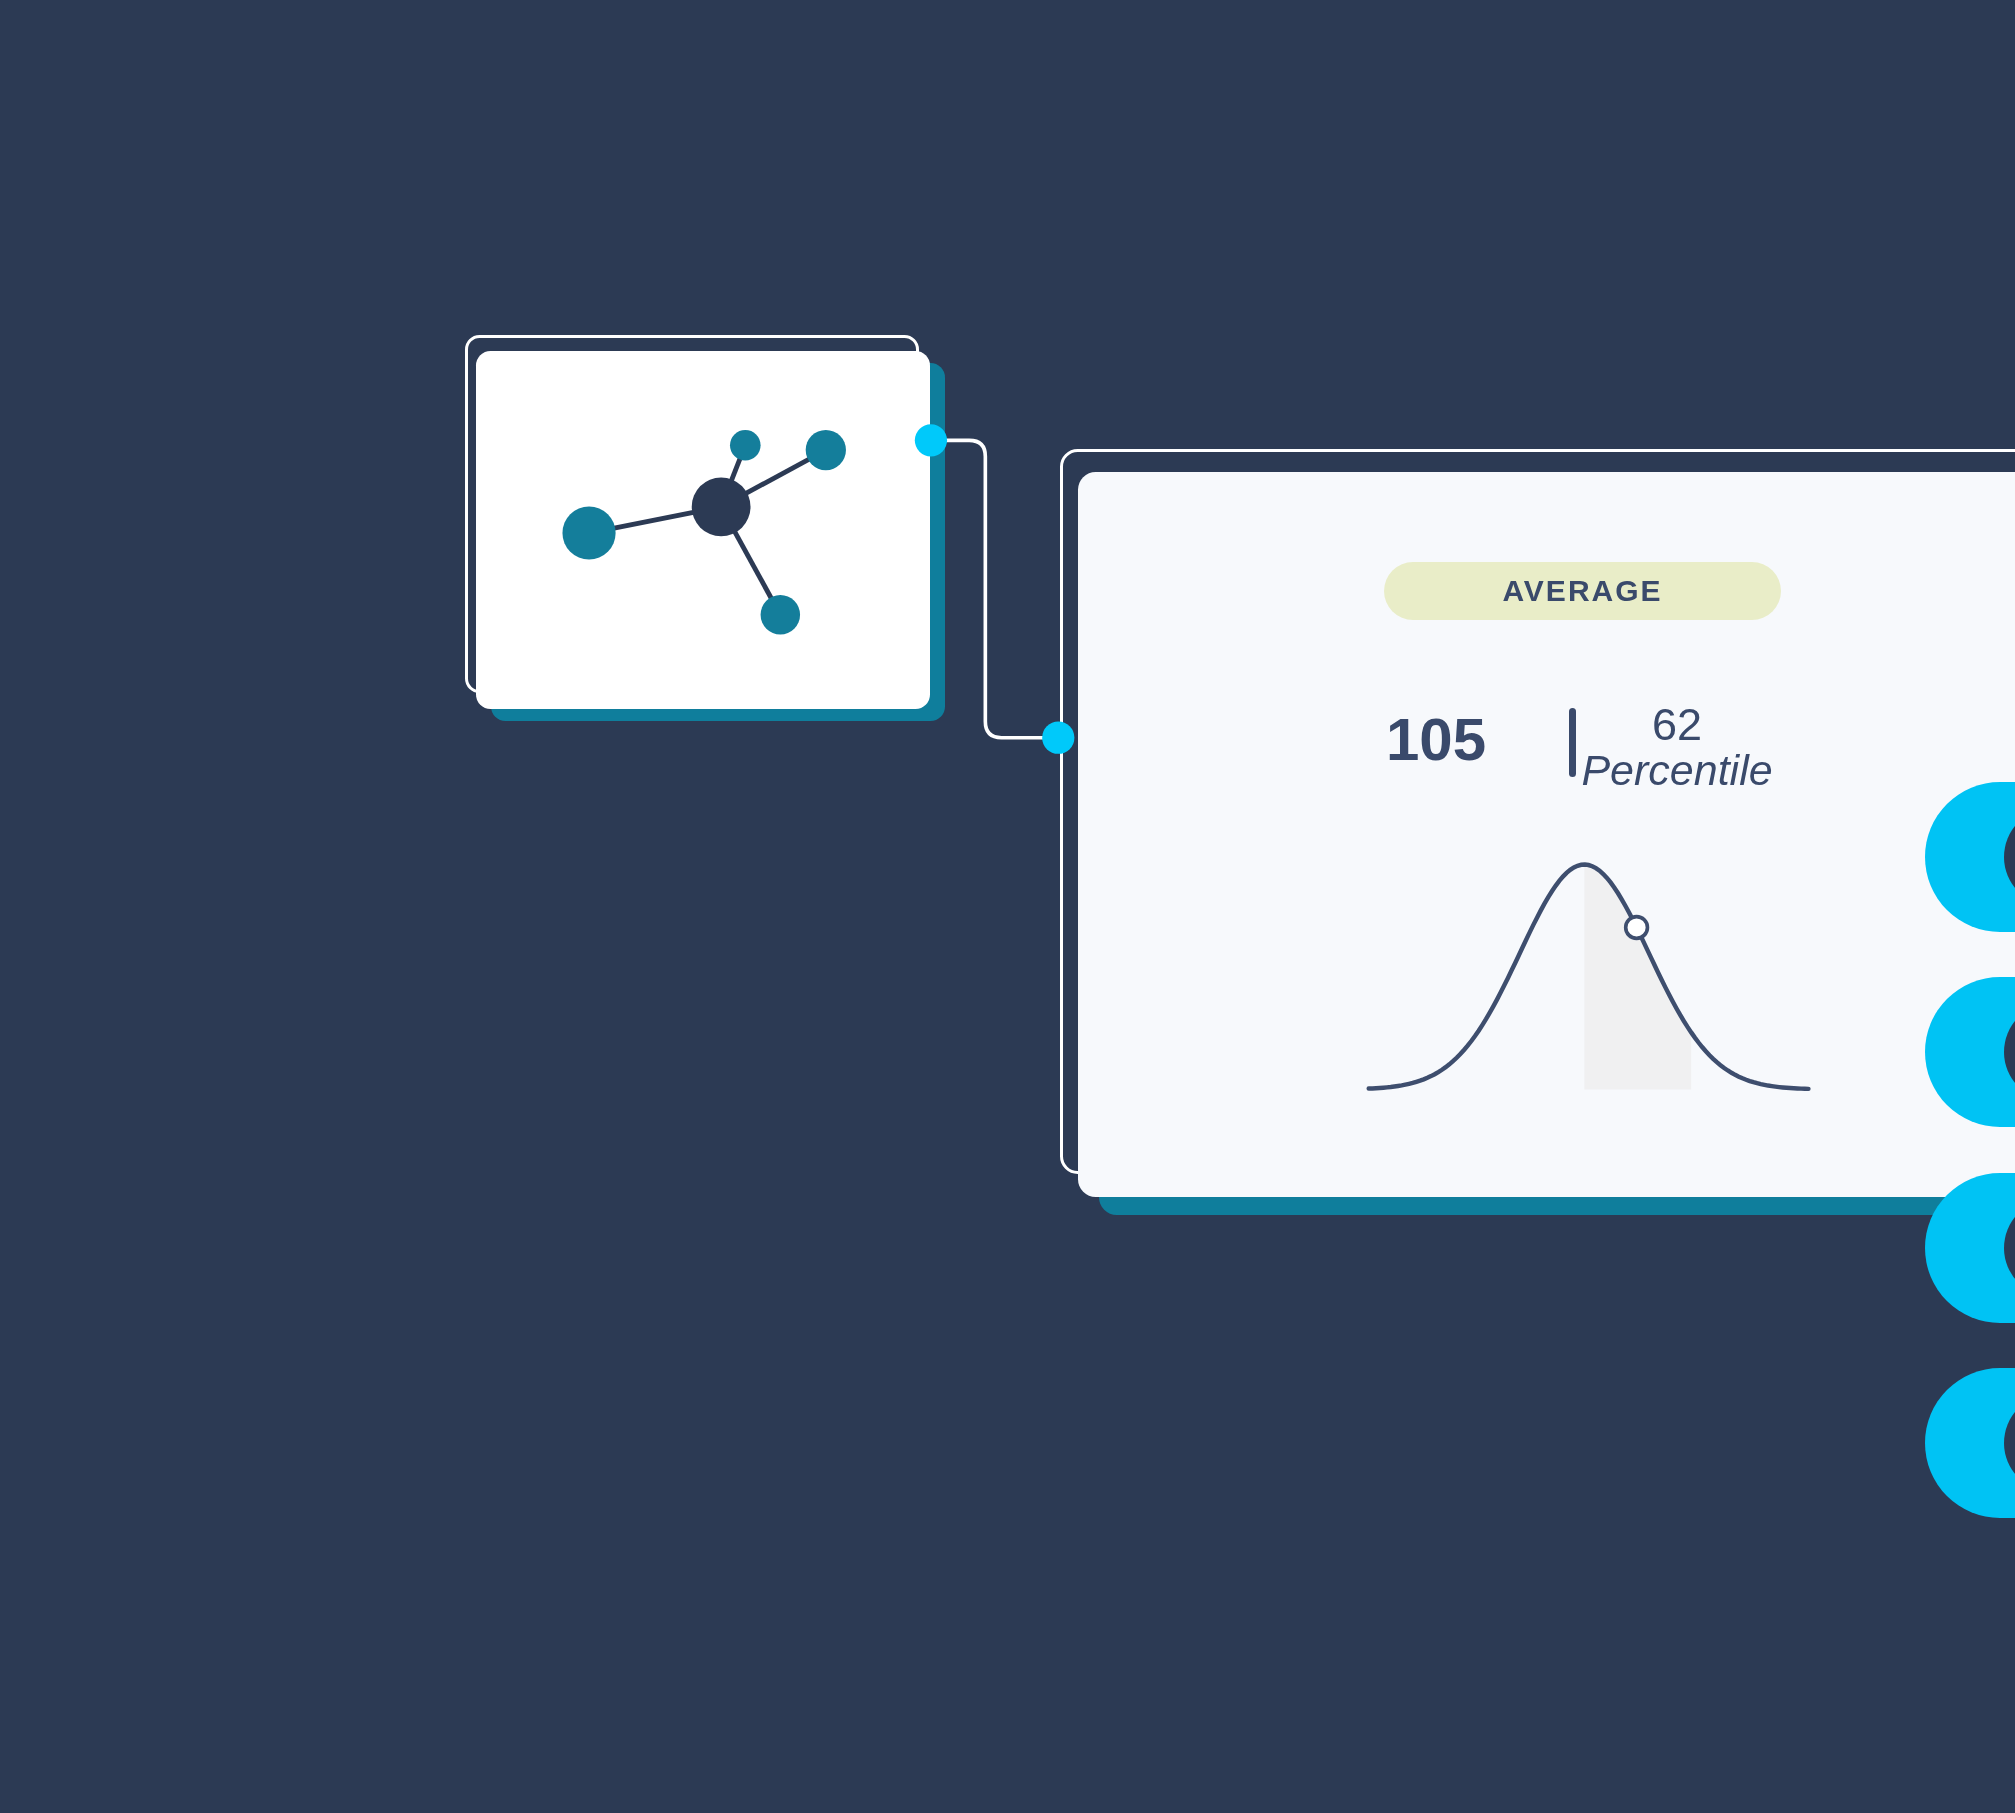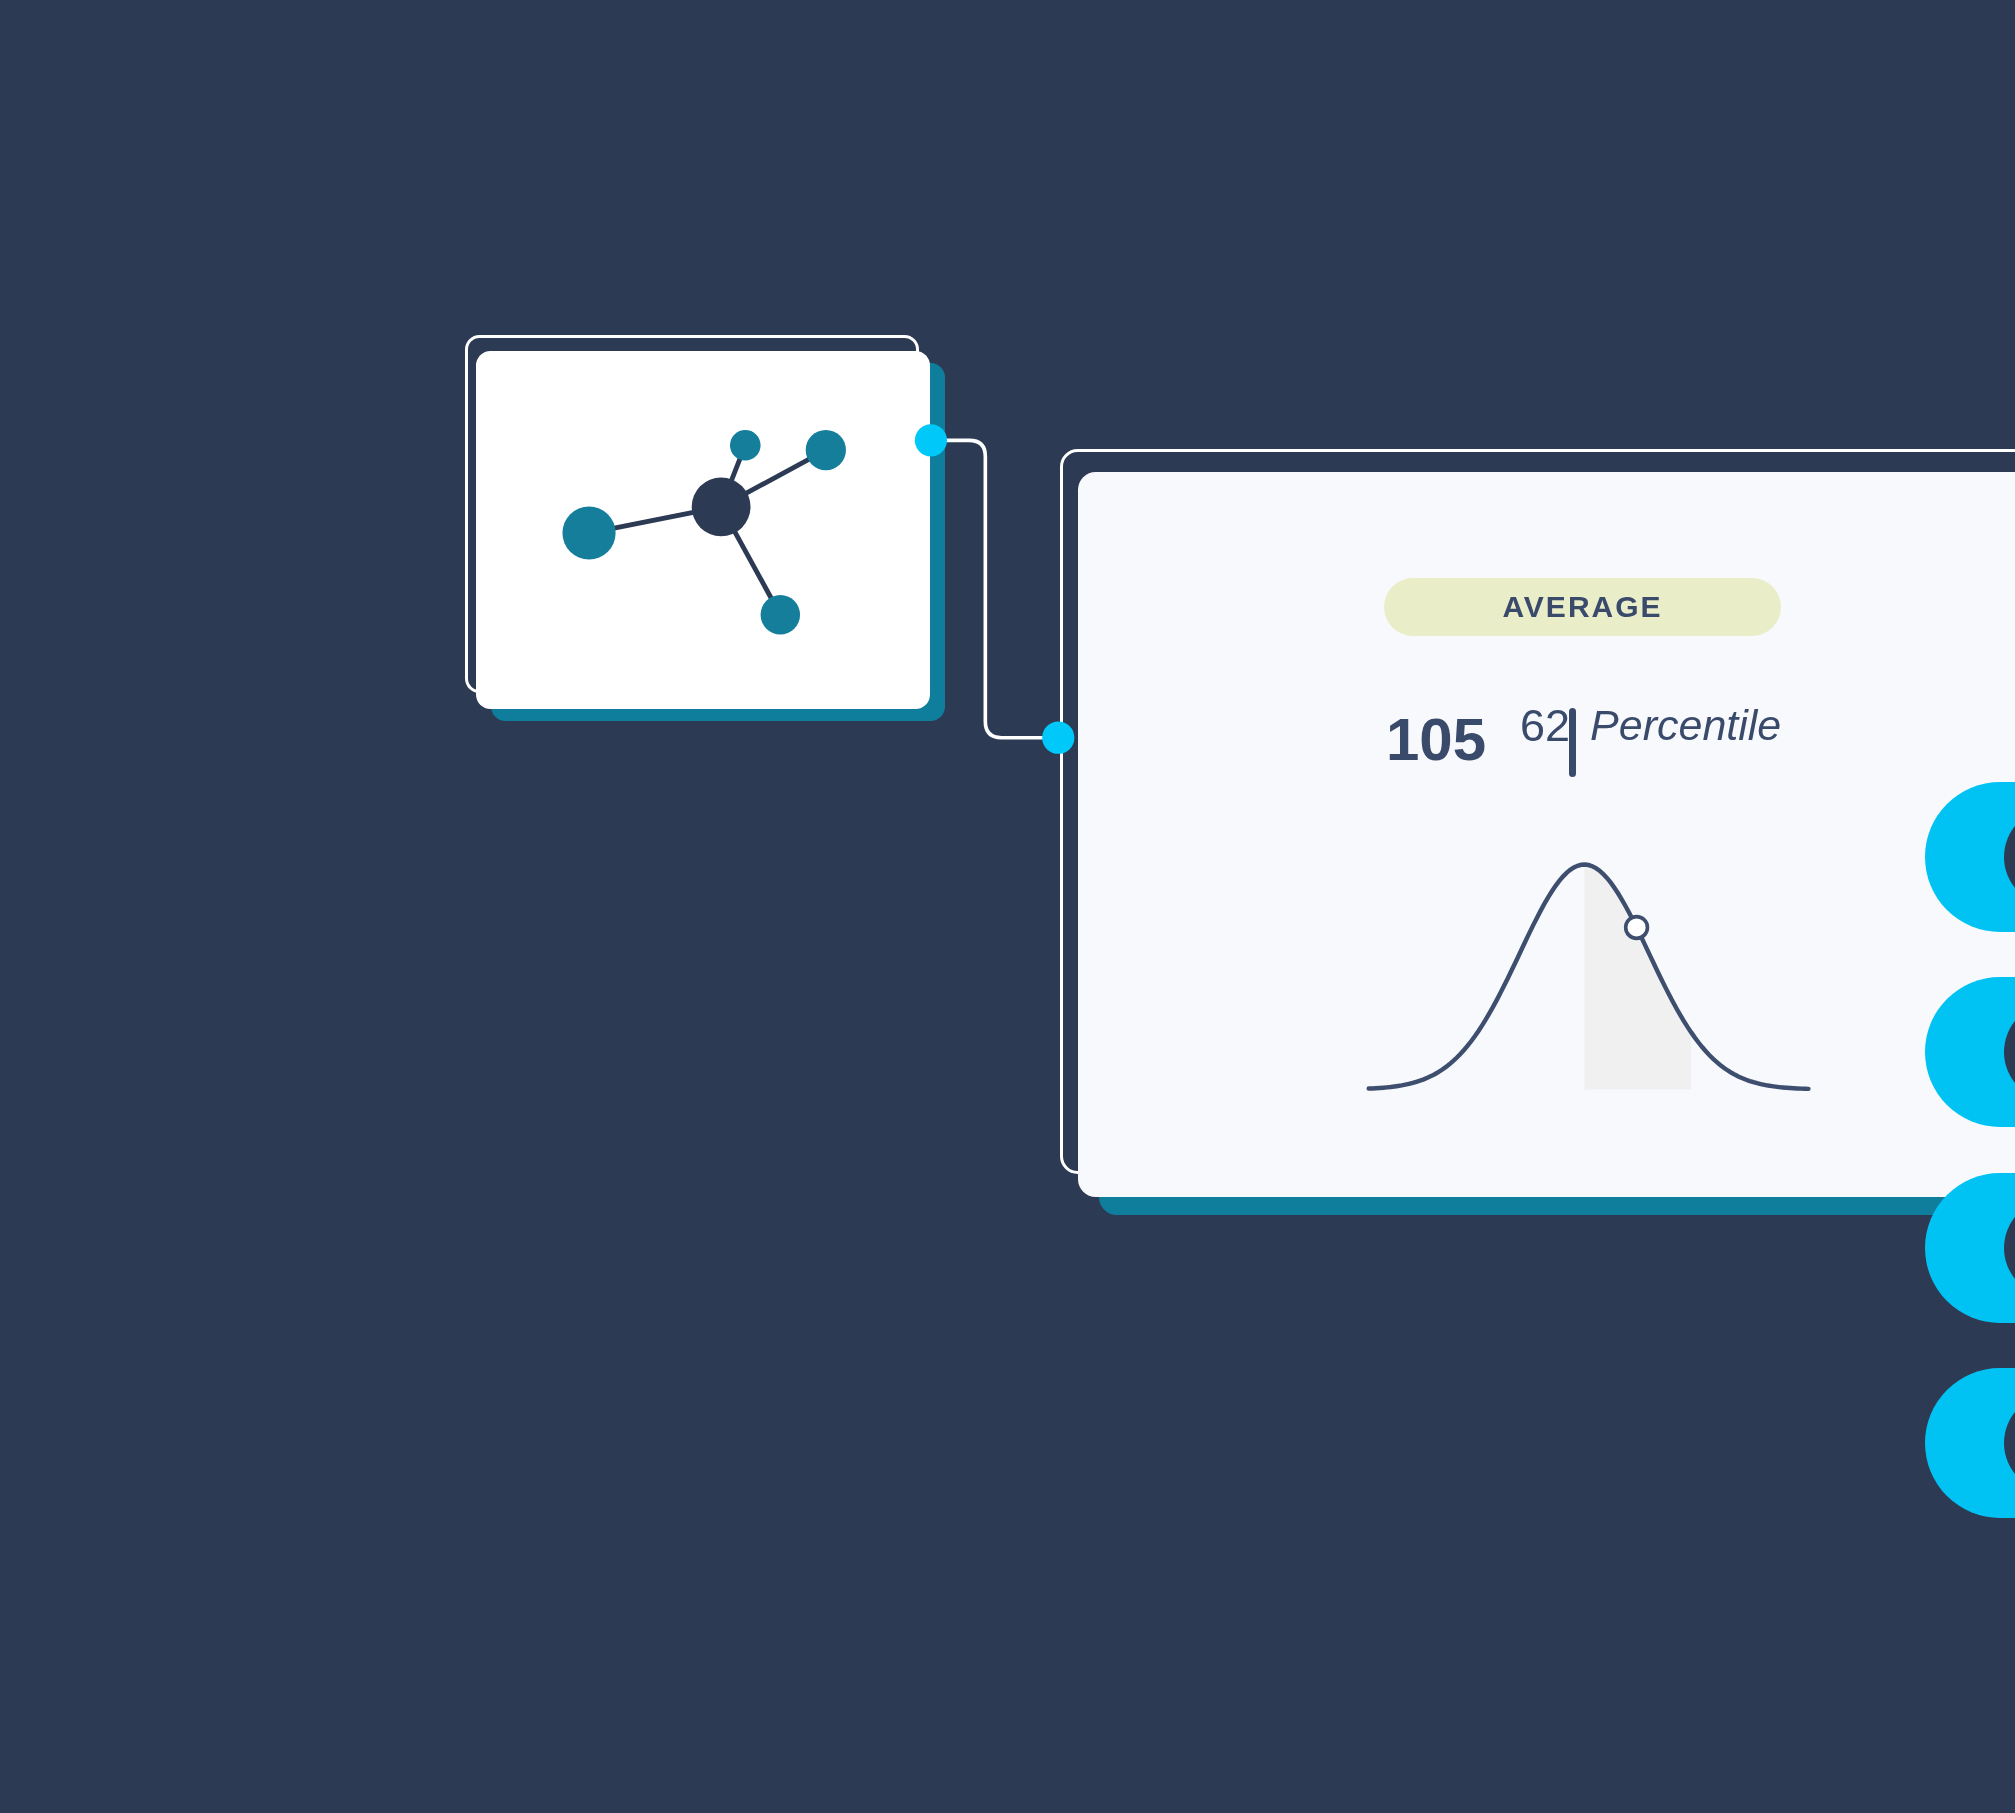--- a/index.html
+++ b/index.html
@@ -49,43 +49,42 @@
   .big-shadow {
     left: 1099px; top: 490px; width: 1028px; height: 725px;
     background: #0F7E9C; border-radius: 17.7px;
   }
   .big-card {
     left: 1078px; top: 472px; width: 1028px; height: 725px;
     background: #F7F9FC; border-radius: 17.7px;
   }
 
   .average-badge {
-    left: 1384px; top: 578px; width: 397px; height: 58px;
+    left: 1384px; top: 562px; width: 397px; height: 58px;
     background: #E9EDC8; border-radius: 29px;
     display: flex; align-items: center; justify-content: center;
   }
   .average-badge span {
     font-size: 30px; font-weight: 700; letter-spacing: 2px;
     color: #3A4A6B;
   }
 
   .score-value {
     left: 1386px; top: 697px;
     font-size: 60px; font-weight: 700; line-height: 85px;
     color: #3A4A6B; white-space: nowrap;
   }
   .score-separator {
     left: 1569px; top: 708px; width: 6.9px; height: 69px;
     background: #3A4A6B; border-radius: 3.6px;
   }
   .percentile-block {
-    left: 1520px; top: 702px; width: 202px;
-    display: flex; flex-direction: row; align-items: center;
+    left: 1576px; top: 702px; width: 202px;
+    display: flex; flex-direction: column; align-items: center;
     color: #3A4A6B;
-    gap: 20px;
   }
   .percentile-number { font-size: 45px; line-height: 45px; font-weight: 400; }
   .percentile-word   { font-size: 43px; line-height: 47px; font-weight: 400; font-style: italic; }
 
   .curve-chart { left: 1346px; top: 846px; width: 492px; height: 266px; }
 
   
   .skill-pill {
     left: 1925px; width: 706px; height: 150px;
     background: #00C3F4; border-radius: 75px;

